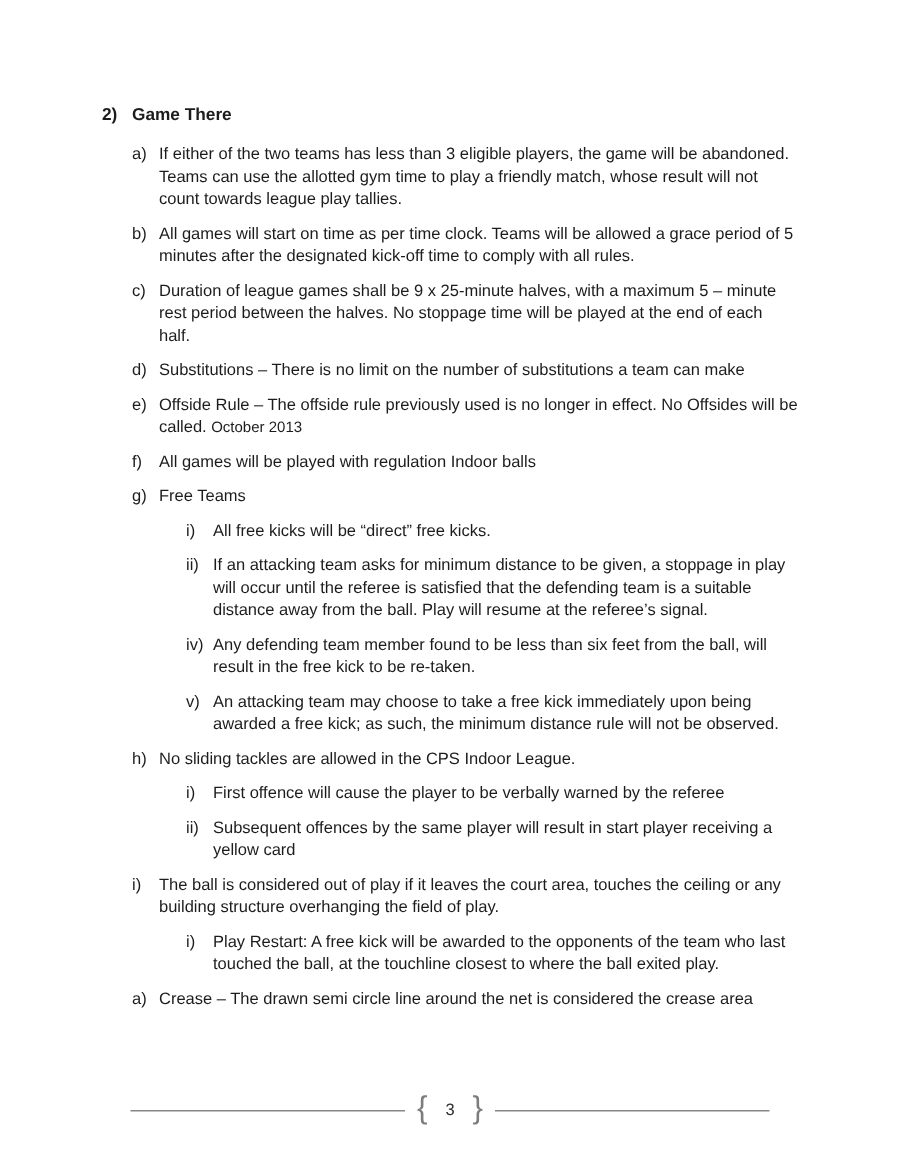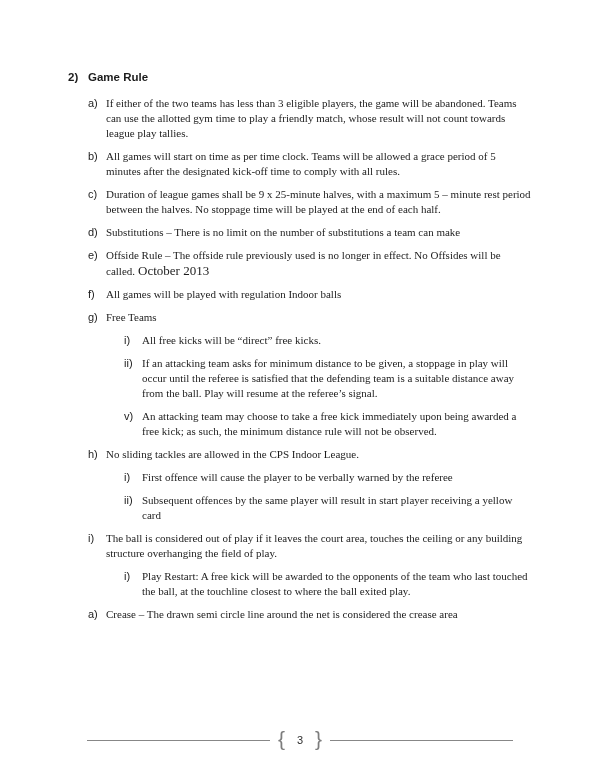--- a/index.html
+++ b/index.html
@@ -39,24 +39,23 @@
     margin-bottom: 8px;
     text-align: left;
   }
   .item.lvl1 { margin-left: 20px; }
   .item.lvl2 { margin-left: 56px; }
   .lbl {
     flex: 0 0 18px;
   }
   .txt {
     flex: 1;
-    font-family: Liberation Serif, serif;
   }
   .note {
-    font-size: 13px;
+    font-size: 10px;
     margin-left: 3px;
   }
   .footer {
     position: absolute;
     top: 727px;
     left: 87px;
     width: 426px;
     height: 26px;
     display: flex;
     align-items: center;
@@ -81,21 +80,21 @@
   }
 </style>
 </head>
 <body>
 
 <div class="page">
   <div class="content">
 
     <div class="heading">
       <span class="h-num">2)</span>
-      <span class="h-text">Game Rule</span>
+      <span class="h-text">Game There</span>
     </div>
 
     <div class="item lvl1">
       <span class="lbl">a)</span>
       <span class="txt">If either of the two teams has less than 3 eligible players, the game will be abandoned. Teams can use the allotted gym time to play a friendly match, whose result will not count towards league play tallies.</span>
     </div>
 
     <div class="item lvl1">
       <span class="lbl">b)</span>
       <span class="txt">All games will start on time as per time clock. Teams will be allowed a grace period of 5 minutes after the designated kick-off time to comply with all rules.</span>
@@ -130,20 +129,24 @@
       <span class="lbl">i)</span>
       <span class="txt">All free kicks will be “direct” free kicks.</span>
     </div>
 
     <div class="item lvl2">
       <span class="lbl">ii)</span>
       <span class="txt">If an attacking team asks for minimum distance to be given, a stoppage in play will occur until the referee is satisfied that the defending team is a suitable distance away from the ball. Play will resume at the referee’s signal.</span>
     </div>
 
 
+    <div class="item lvl2">
+      <span class="lbl">iv)</span>
+      <span class="txt">Any defending team member found to be less than six feet from the ball, will result in the free kick to be re-taken.</span>
+    </div>
 
     <div class="item lvl2">
       <span class="lbl">v)</span>
       <span class="txt">An attacking team may choose to take a free kick immediately upon being awarded a free kick; as such, the minimum distance rule will not be observed.</span>
     </div>
 
     <div class="item lvl1">
       <span class="lbl">h)</span>
       <span class="txt">No sliding tackles are allowed in the CPS Indoor League.</span>
     </div>

